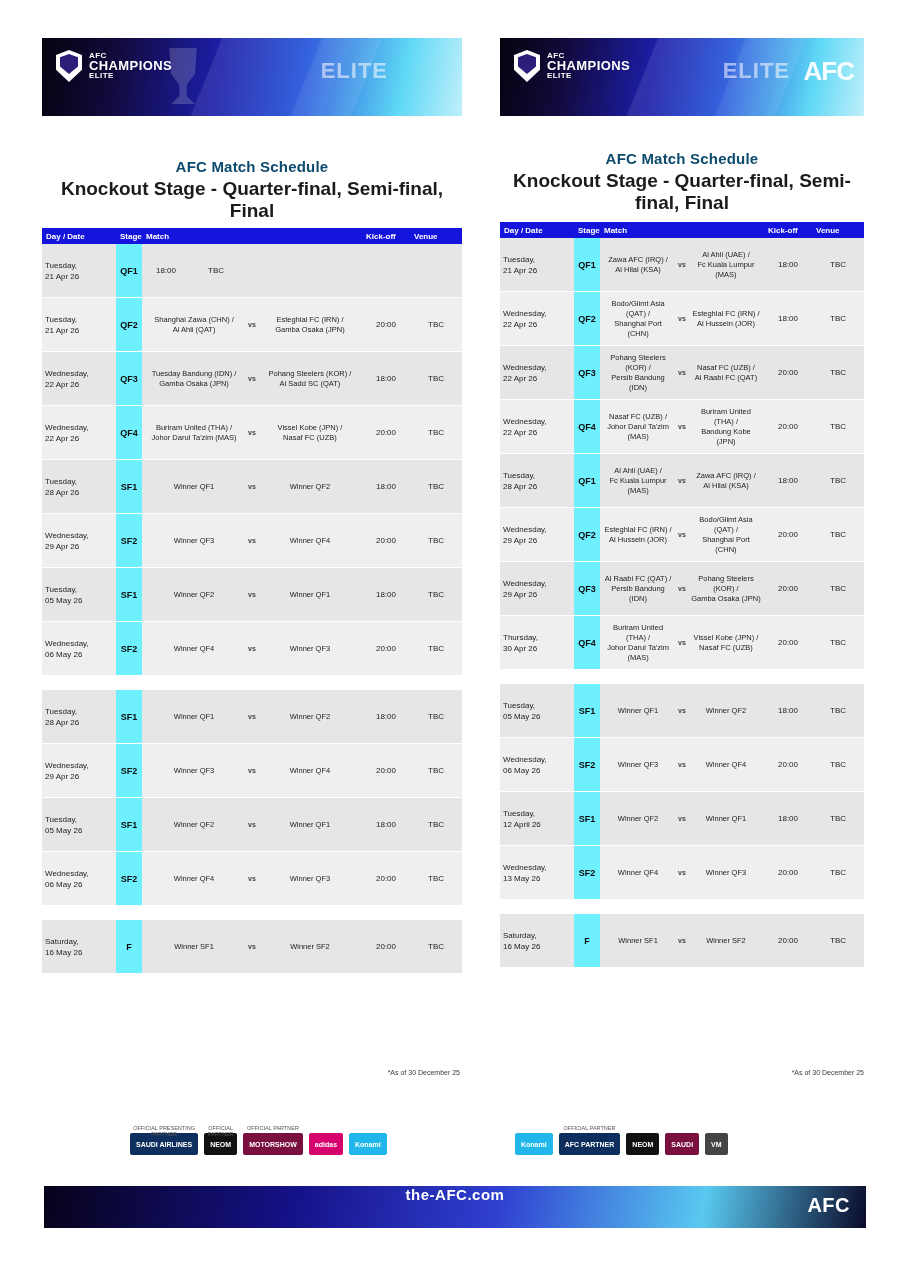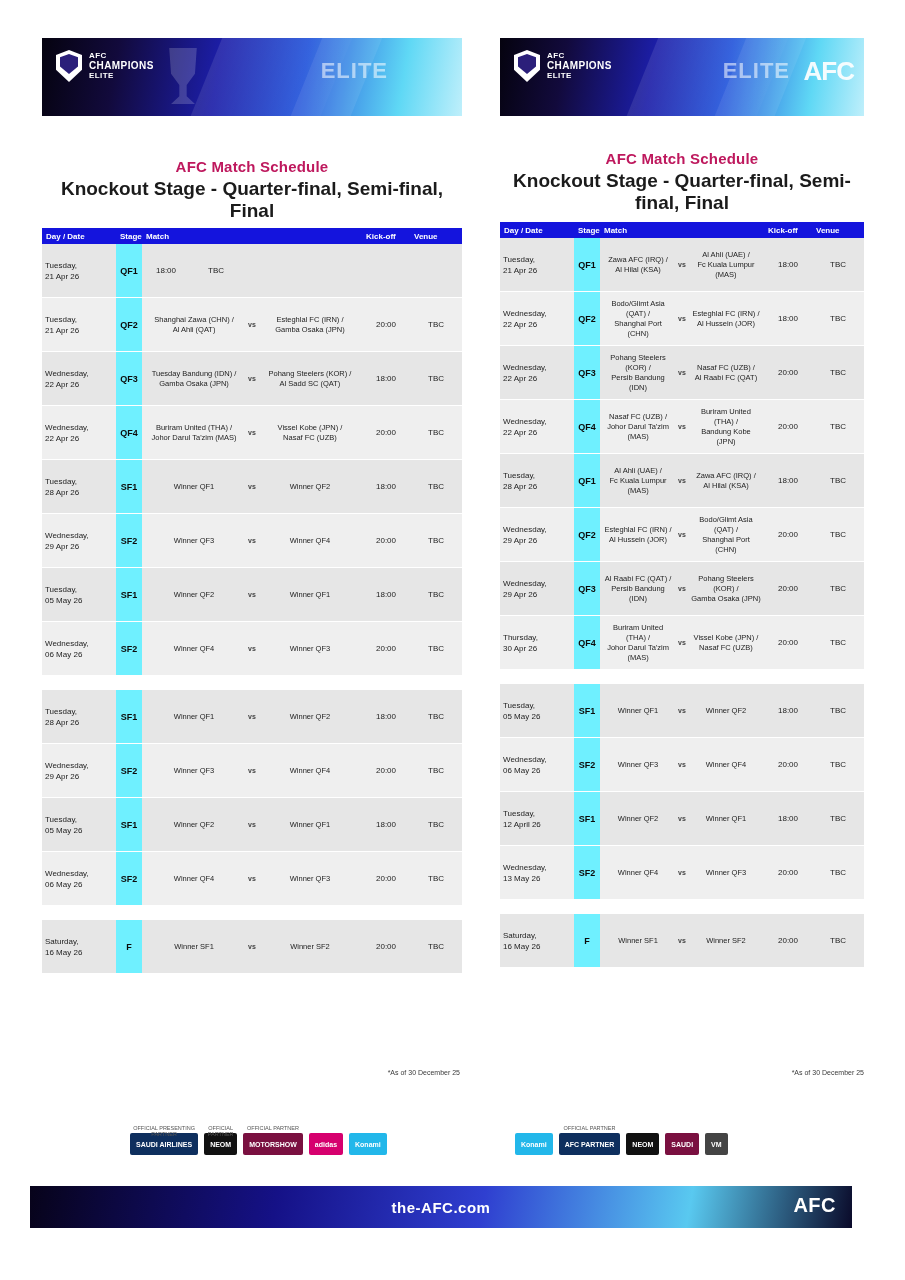--- a/index.html
+++ b/index.html
@@ -52,42 +52,42 @@
   .shield::after{
     content:"";
     position:absolute; left:4px; top:4px; right:4px; bottom:8px;
     background:#2b1f7a;
     clip-path: polygon(50% 0,100% 16%,100% 62%,50% 100%,0 62%,0 16%);
   }
   .banner-logo .txt {
     font-size: 8px; line-height: 10px; font-weight: bold;
     letter-spacing: .4px; text-transform: uppercase;
   }
-  .banner-logo .txt .b { font-size: 10px; display:block; }
+  .banner-logo .txt .b { font-size: 13px; display:block; }
   .banner-right-mark {
     position: absolute; right: 10px; top: 18px;
     color: #fff; font-size: 26px; font-weight: bold; letter-spacing: -1px;
     opacity: .92;
   }
   .banner-elite {
     position: absolute; right: 74px; top: 20px;
     font-size: 22px; font-weight: bold; color: rgba(255,255,255,.55);
     letter-spacing: 1px;
   }
   .banner-trophy {
     position:absolute; left: 118px; top: 10px;
     width: 46px; height: 56px;
     background: rgba(255,255,255,.18);
     clip-path: polygon(20% 0,80% 0,76% 46%,58% 66%,58% 86%,76% 100%,24% 100%,42% 86%,42% 66%,24% 46%);
   }
 
   
   .title-block { position: absolute; text-align: center; }
   .title-block .t1 {
-    font-size: 15px; font-weight: bold; color: #be185d; letter-spacing: .2px;
+    font-size: 15px; font-weight: bold; color: #0c4a6e; letter-spacing: .2px;
   }
   .title-block .t2 {
     font-size: 19px; font-weight: bold; color: #1b1b1b; margin-top: 3px;
   }
   #title-left  { left: 42px;  width: 420px; top: 158px; }
   #title-right { left: 500px; width: 364px; top: 150px; }
 
   
   .tbl { position: absolute; }
   .tbl-head {
@@ -163,24 +163,24 @@
     border-radius: 2px; white-space: nowrap;
   }
   .sp-label {
     font-size: 5.5px; color: #555; text-align: center;
     position: absolute; top: -8px; left: 0; width: 100%;
   }
   .sponsor-wrap { position: relative; }
 
   
   .bottom-bar {
-    position: absolute; top: 1186px; left: 30px; width: 822px; height: 42px;
+    position: absolute; top: 1186px; left: 44px; width: 822px; height: 42px;
     background: linear-gradient(100deg,#07031a 0%, #151187 30%, #2f3fd0 55%, #59c9f0 80%, #0a0a2a 100%);
     color: #fff;
-    display: flex; align-items: center; justify-content: center;
+    display: flex; align-items: flex-start; justify-content: center;
     font-size: 15px; font-weight: bold; letter-spacing: .5px;
   }
   .bottom-bar .afc-mark {
     position: absolute; right: 16px; top: 8px;
     font-size: 20px; font-weight: bold;
   }
 </style>
 </head>
 <body>
 

